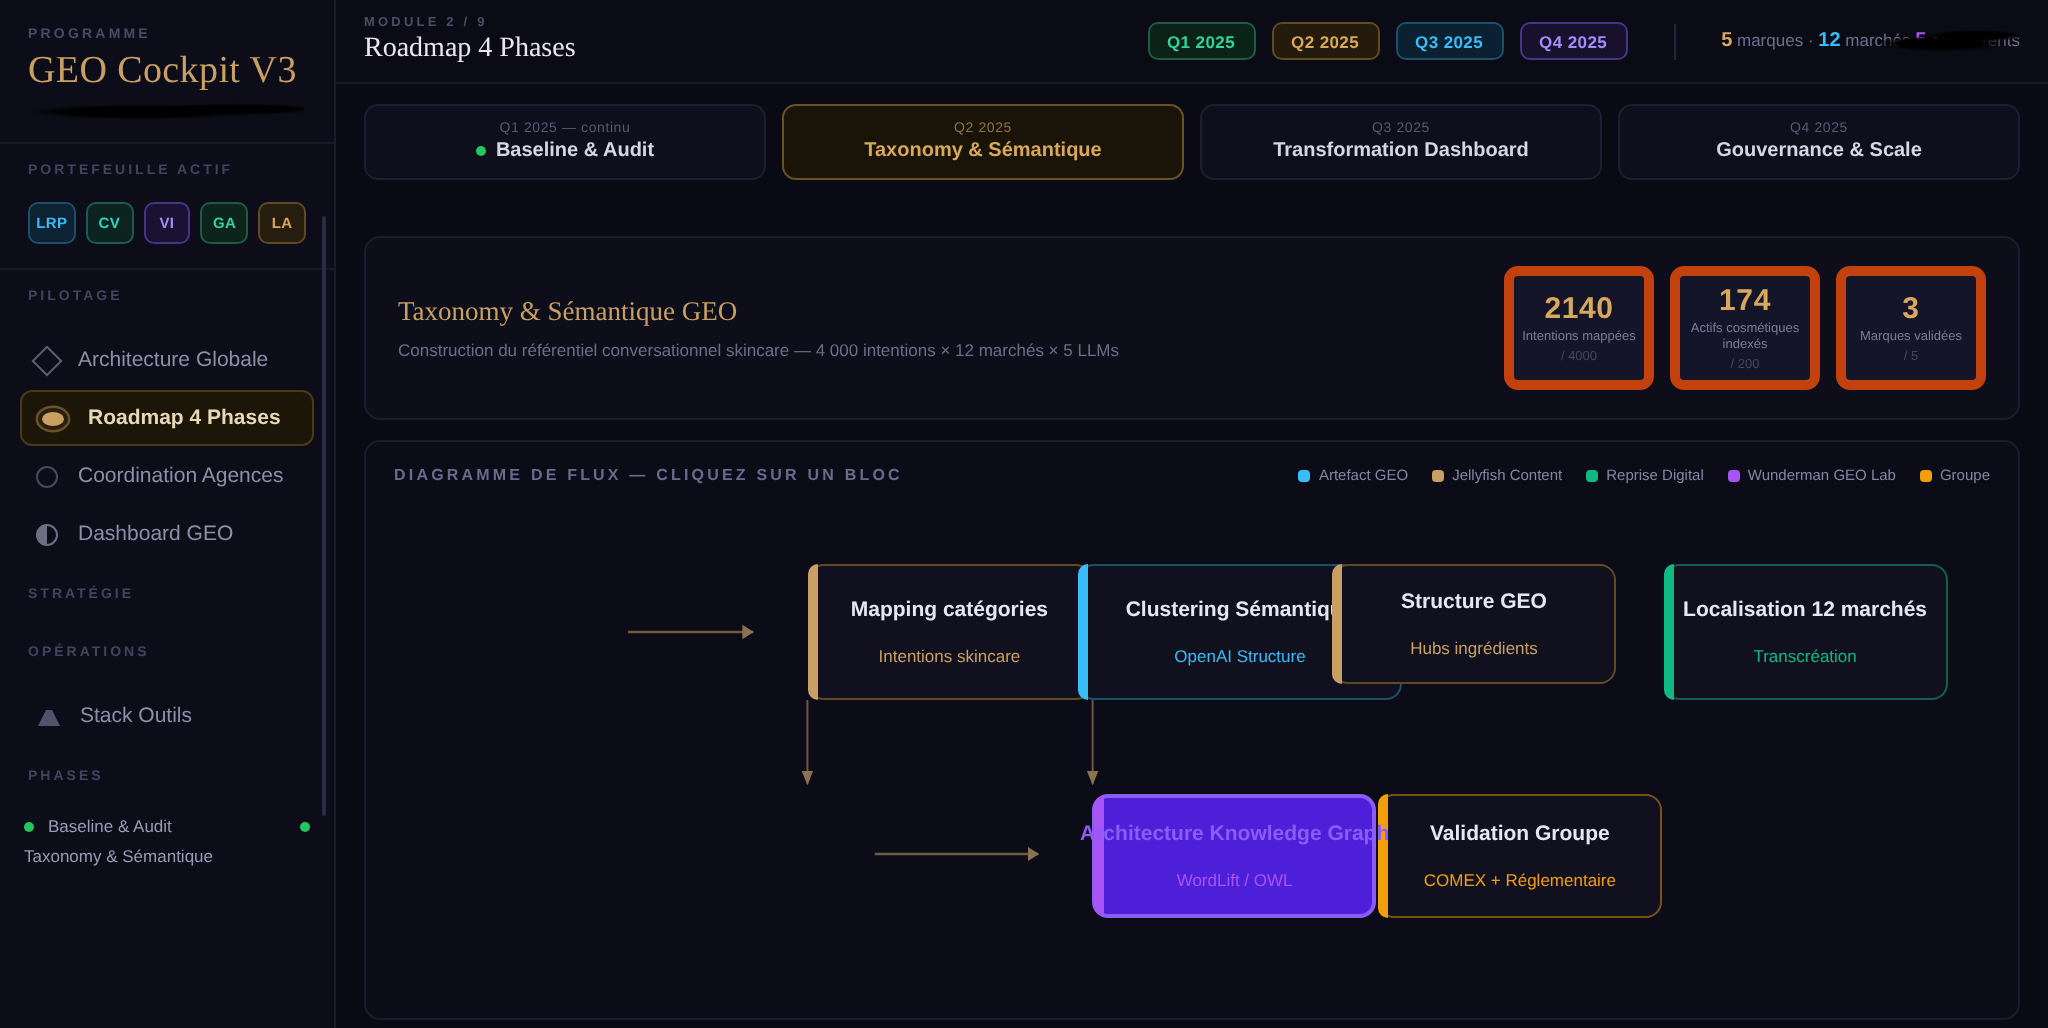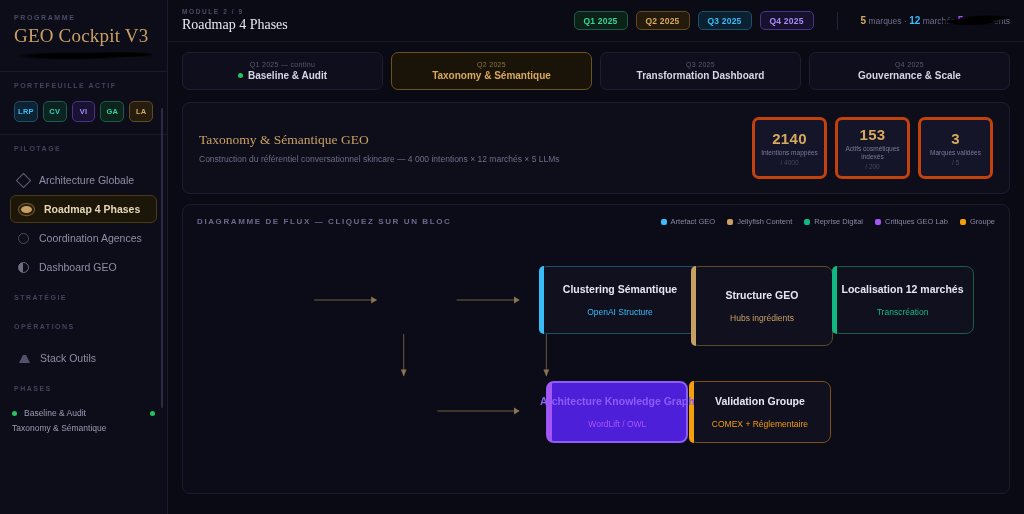--- a/index.html
+++ b/index.html
@@ -146,31 +146,31 @@
   .tab.active .tab-q { color: #8d7440; }
   .tab-name {
     font-size: 10px; font-weight: 700; color: #d6d6e6;
     display: flex; align-items: center; gap: 5px;
   }
   .tab.active .tab-name { color: #d8a85c; }
   .tab-dot { width: 5px; height: 5px; border-radius: 50%; }
 
   
   .panel {
-    margin: 12px 14px 0 14px; background: #11112080; border: 1px solid #1c1c30;
+    margin: 28px 14px 0 14px; background: #11112080; border: 1px solid #1c1c30;
     border-radius: 8px; padding: 14px 16px; display: flex;
     align-items: center; justify-content: space-between;
   }
   .panel-title {
     font-family: "Liberation Serif", serif; font-size: 13.5px; color: #c9a063;
   }
   .panel-sub { font-size: 8.5px; color: #6d6d8a; margin-top: 6px; }
   .kpis { display: flex; gap: 8px; }
   .kpi {
-    width: 75px; height: 62px; background: #15152a; border: 3px solid #c2410c;
+    width: 75px; height: 62px; background: #15152a; border: 5px solid #c2410c;
     border-radius: 7px; display: flex; flex-direction: column;
     align-items: center; justify-content: center; gap: 2px; padding: 4px;
   }
   .kpi-val { font-size: 15px; font-weight: 700; color: #d8a85c; letter-spacing: .3px; }
   .kpi-label { font-size: 6.5px; color: #7b7b99; text-align: center; line-height: 1.25; }
   .kpi-of { font-size: 6.5px; color: #45455e; }
 
   
   .flow {
     margin: 10px 14px 0 14px; background: #0e0e1c80; border: 1px solid #1b1b2e;
@@ -345,21 +345,21 @@
         <div class="panel-title">Taxonomy &amp; Sémantique GEO</div>
         <div class="panel-sub">Construction du référentiel conversationnel skincare — 4 000 intentions × 12 marchés × 5 LLMs</div>
       </div>
       <div class="kpis" id="kpis">
           <div class="kpi">
             <div class="kpi-val">2140</div>
             <div class="kpi-label">Intentions mappées</div>
             <div class="kpi-of">/ 4000</div>
           </div>
           <div class="kpi">
-            <div class="kpi-val">153</div>
+            <div class="kpi-val">174</div>
             <div class="kpi-label">Actifs cosmétiques indexés</div>
             <div class="kpi-of">/ 200</div>
           </div>
           <div class="kpi">
             <div class="kpi-val">3</div>
             <div class="kpi-label">Marques validées</div>
             <div class="kpi-of">/ 5</div>
           </div>
         </div>
     </div>
@@ -375,21 +375,21 @@
             <div class="lg">
               <span class="lg-dot" style="background: rgb(201, 160, 99);"></span>
               <span>Jellyfish Content</span>
             </div>
             <div class="lg">
               <span class="lg-dot" style="background: rgb(16, 185, 129);"></span>
               <span>Reprise Digital</span>
             </div>
             <div class="lg">
               <span class="lg-dot" style="background: rgb(168, 85, 247);"></span>
-              <span>Critiques GEO Lab</span>
+              <span>Wunderman GEO Lab</span>
             </div>
             <div class="lg">
               <span class="lg-dot" style="background: rgb(245, 158, 11);"></span>
               <span>Groupe</span>
             </div>
           </div>
       </div>
       <div class="canvas" id="canvas">
         <svg class="wires" viewBox="0 0 996 250" preserveAspectRatio="none">
           <defs>
@@ -397,26 +397,31 @@
               <path d="M0,0 L6,3 L0,6 z" fill="#8a7350"></path>
             </marker>
           </defs>
           <path d="M146,74 L224,74" stroke="#6e5c3c" stroke-width="1.2" fill="none" marker-end="url(#ah)"></path>
           <path d="M324,74 L402,74" stroke="#6e5c3c" stroke-width="1.2" fill="none" marker-end="url(#ah)"></path>
           <path d="M502,74 L580,74" stroke="#6e5c3c" stroke-width="1.2" fill="none" marker-end="url(#ah)"></path>
           <path d="M258,108 L258,150" stroke="#6e5c3c" stroke-width="1.2" fill="none" marker-end="url(#ah)"></path>
           <path d="M436,108 L436,150" stroke="#6e5c3c" stroke-width="1.2" fill="none" marker-end="url(#ah)"></path>
           <path d="M300,185 L402,185" stroke="#6e5c3c" stroke-width="1.2" fill="none" marker-end="url(#ah)"></path>
         </svg>
+      <div class="node" style="left: 206.711px; top: 40px; width: 142px; height: 68px; border-color: rgb(95, 74, 34);">
+            <span class="node-bar" style="background: rgb(201, 160, 99);"></span>
+            <div class="node-title">Mapping catégories</div>
+            <div class="node-sub" style="color: rgb(201, 160, 99);">Intentions skincare</div>
+          </div>
           <div class="node" style="left: 342px; top: 40px; width: 162px; height: 68px; border-color: rgb(29, 79, 102);">
             <span class="node-bar" style="background: rgb(56, 189, 248);"></span>
             <div class="node-title">Clustering Sémantique</div>
             <div class="node-sub" style="color: rgb(56, 189, 248);">OpenAI Structure</div>
           </div>
-          <div class="node" style="left: 494px; top: 40px; width: 142px; height: 80px; border-color: rgb(95, 74, 34);">
+          <div class="node" style="left: 469px; top: 40px; width: 142px; height: 60px; border-color: rgb(95, 74, 34);">
             <span class="node-bar" style="background: rgb(201, 160, 99);"></span>
             <div class="node-title">Structure GEO</div>
             <div class="node-sub" style="color: rgb(201, 160, 99);">Hubs ingrédients</div>
           </div>
           <div class="node" style="left: 634.554px; top: 40px; width: 142px; height: 68px; border-color: rgb(21, 94, 74);">
             <span class="node-bar" style="background: rgb(16, 185, 129);"></span>
             <div class="node-title">Localisation 12 marchés</div>
             <div class="node-sub" style="color: rgb(16, 185, 129);">Transcréation</div>
           </div>
           <div class="node selected" style="left: 349.325px; top: 155px; width: 142px; height: 62px; border-color: rgb(139, 92, 246);">

